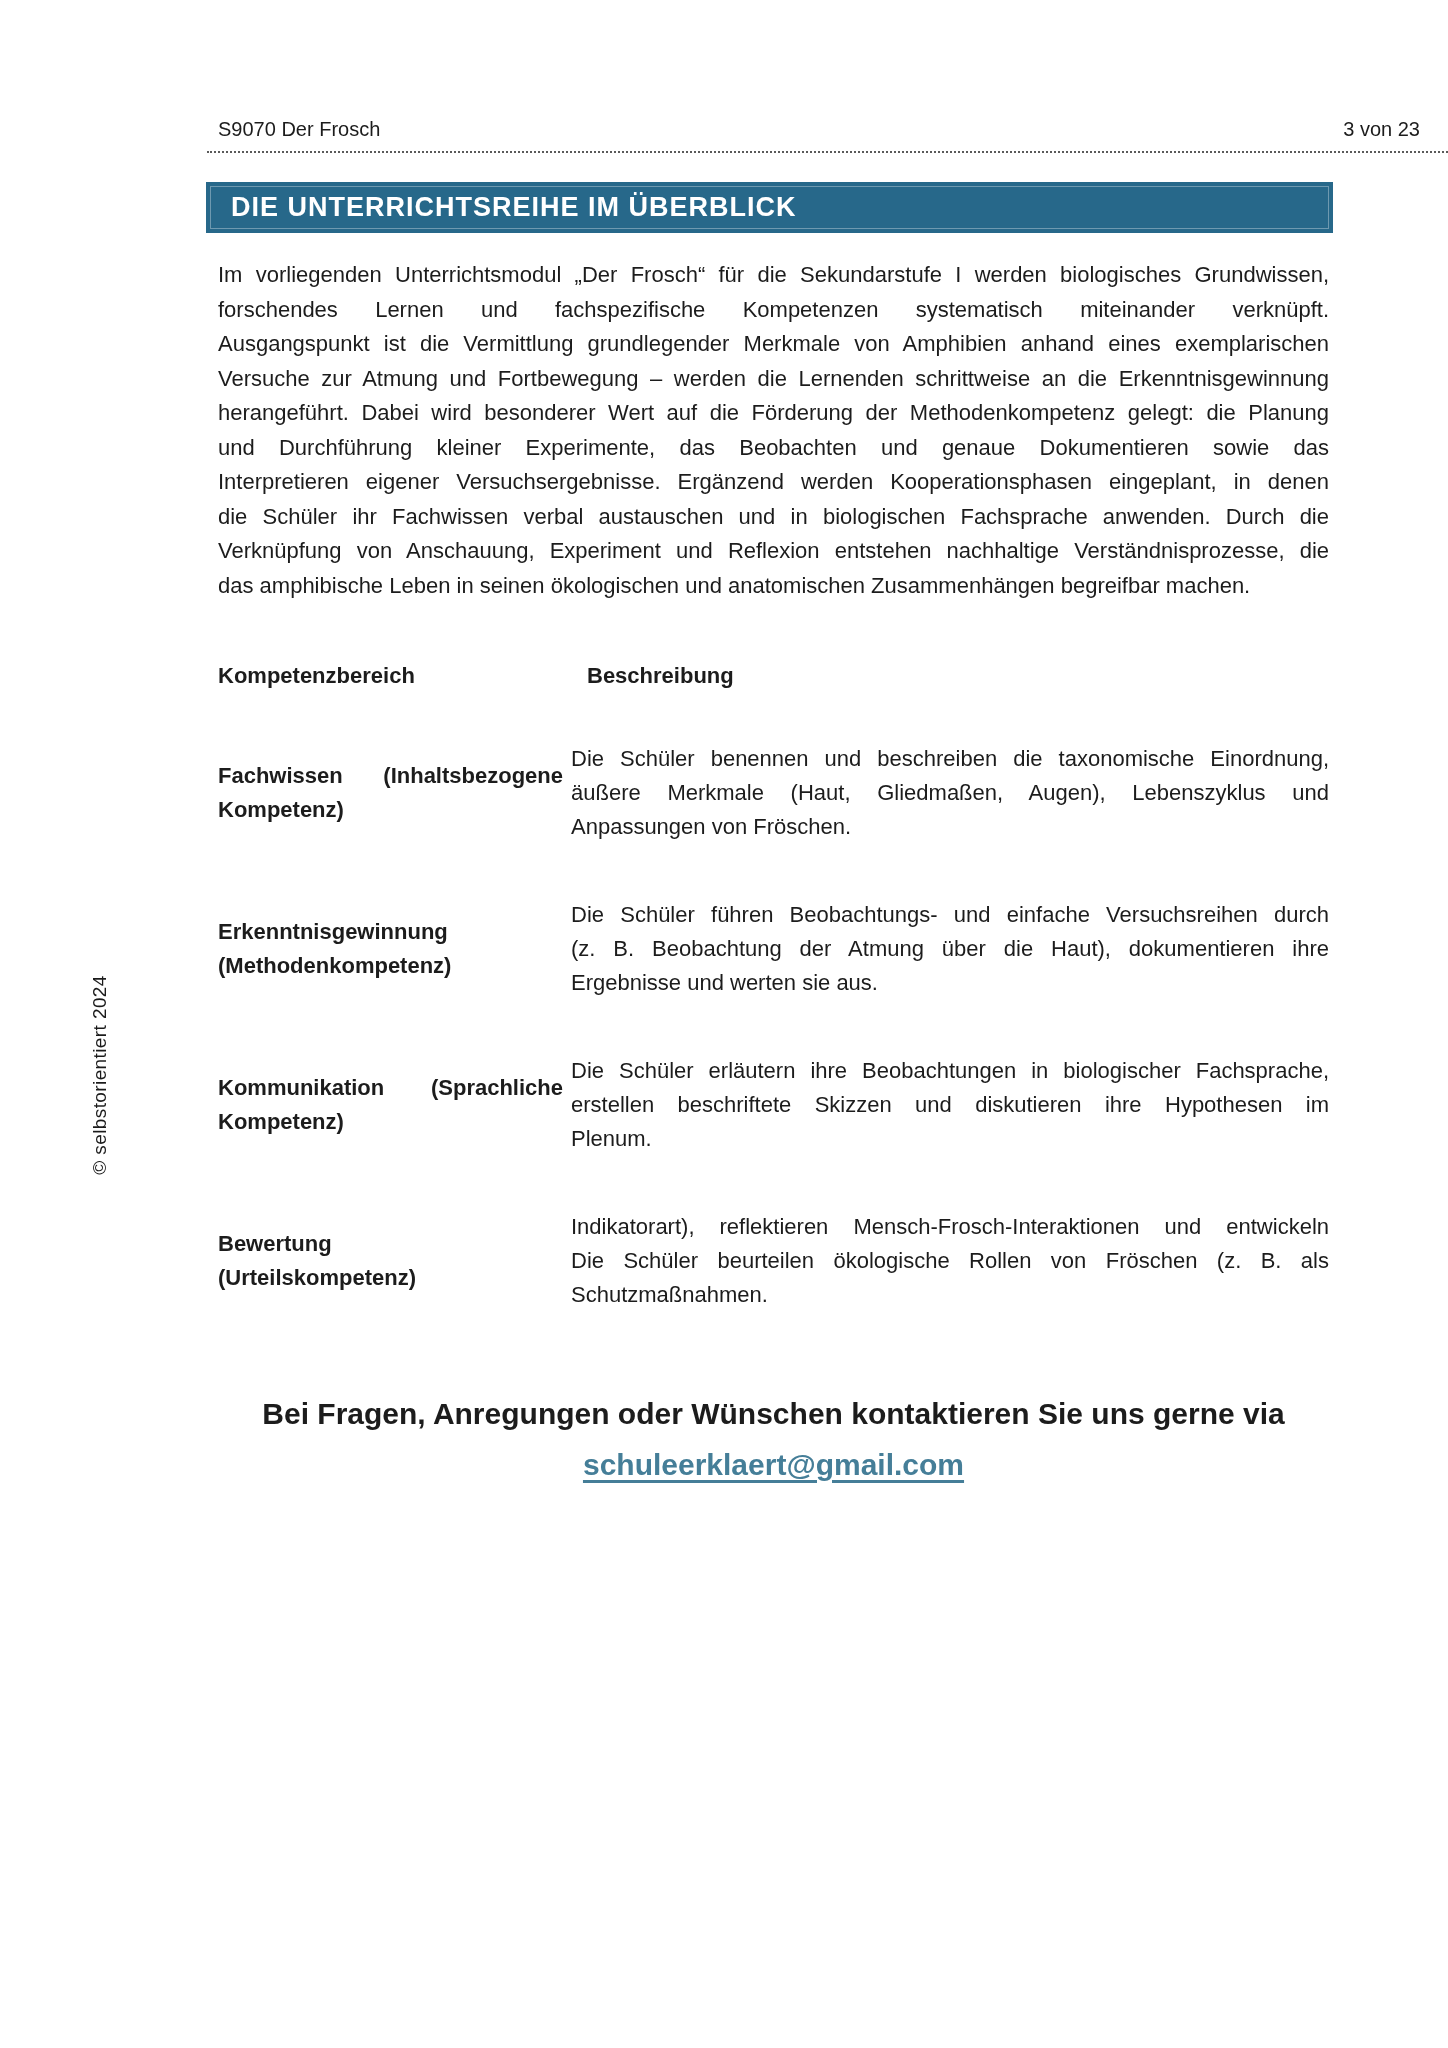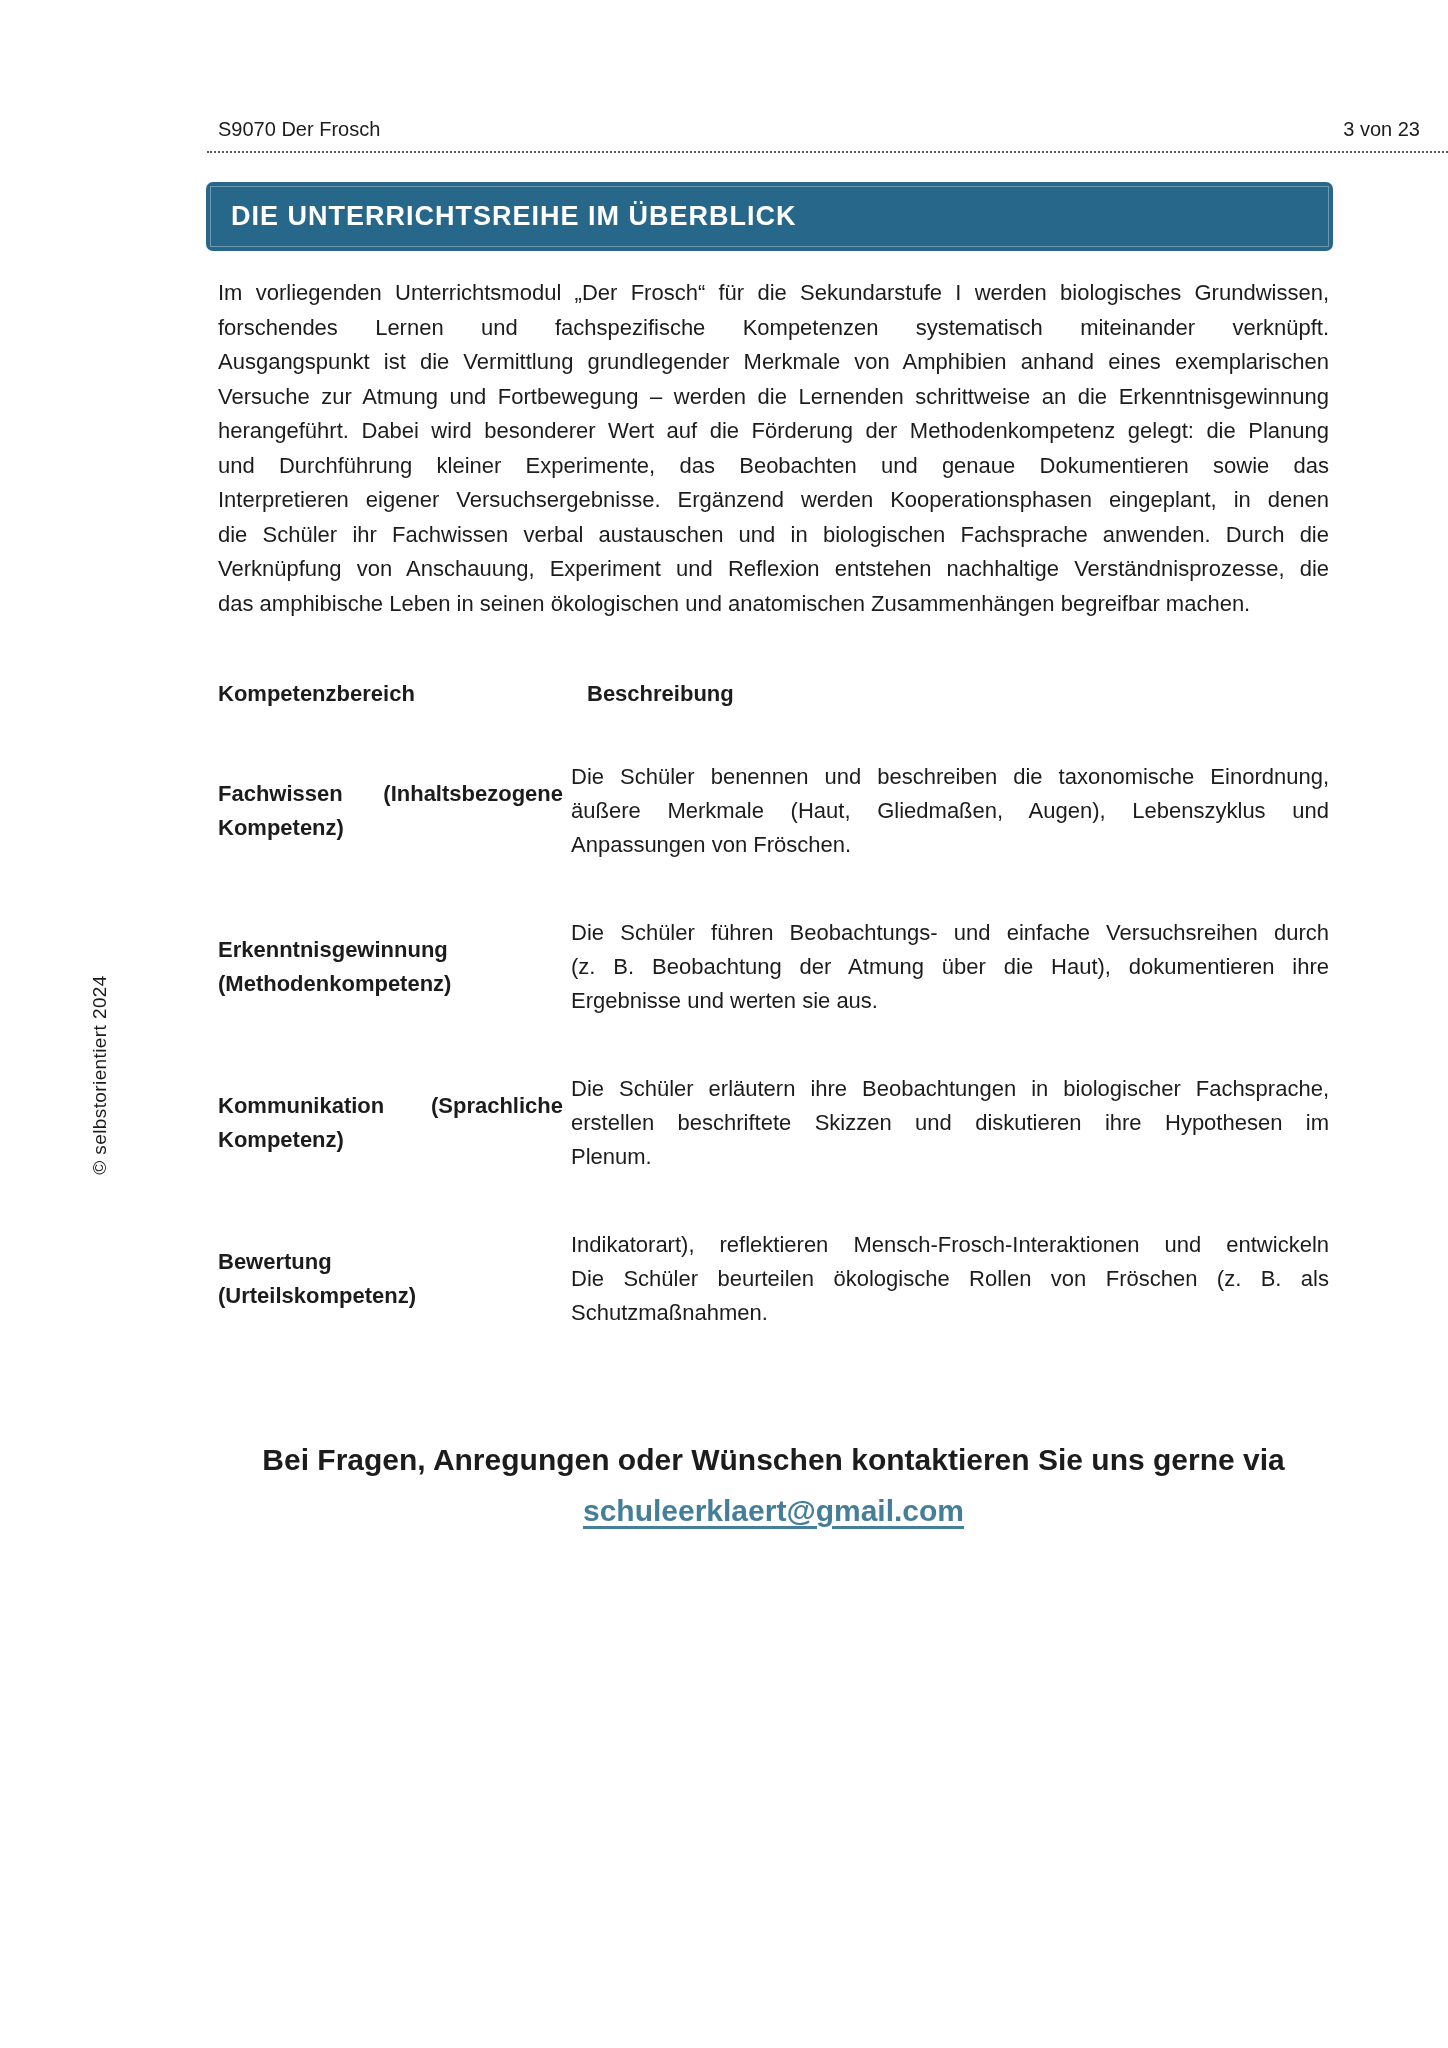--- a/index.html
+++ b/index.html
@@ -30,25 +30,24 @@
   }
   .header-rule{
     height:0;
     border-top:2px dotted #5a5a5a;
     margin:9px 2px 0 161px;
   }
   
   .banner{
     position:relative;
     margin:29px 161px 0 160px;
-    height:69px;
+    height:51px;
     background:var(--banner-bg);
     display:flex;
     align-items:center;
-    border-radius:7px;
   }
   .banner-inner{
     position:absolute;
     inset:4px;
     border:1px solid rgba(255,255,255,0.33);
     pointer-events:none;
   }
   .banner-title{
     position:relative;
     padding-left:25px;
@@ -83,21 +82,21 @@
     gap:8px;
     align-items:center;
     margin-bottom:54px;
   }
   .trow:last-child{margin-bottom:8px;}
   .col-area{width:345px;flex:none;}
   .trow .col-area{font-weight:bold;}
   .col-desc{flex:1;min-width:0;}
   
   .contact{
-    margin:108px 165px 0 172px;
+    margin:80px 165px 0 172px;
     text-align:center;
     font-weight:bold;
   }
   .contact-message{
     font-size:30px;
     line-height:44px;
   }
   .contact-email-line{
     margin-top:8px;
     font-size:30px;

